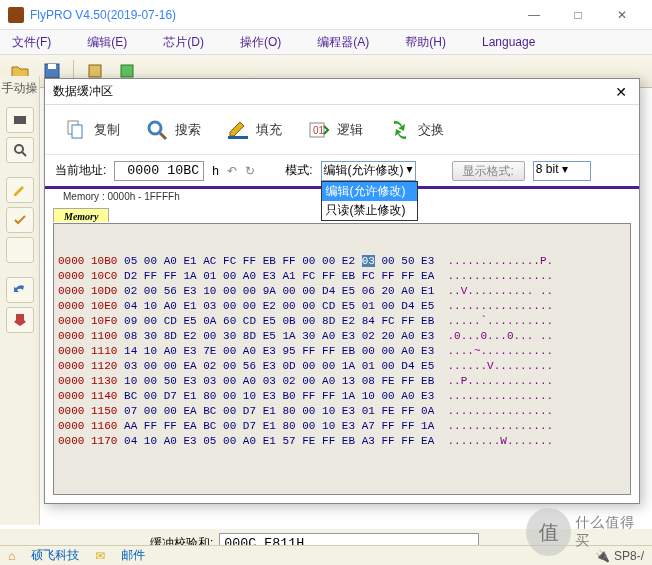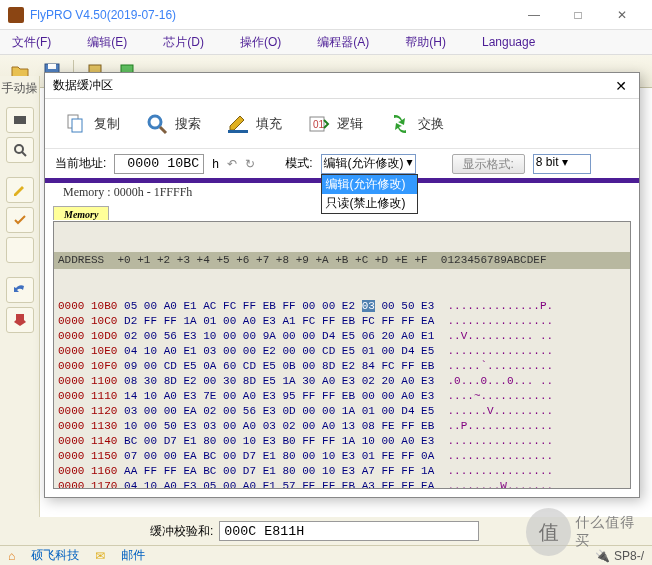--- a/index.html
+++ b/index.html
@@ -11,47 +11,47 @@
 .titlebar .win-btn { width: 44px; height: 28px; display: flex; align-items: center; justify-content: center; color: #666; font-size: 12px; }
 .menubar { height: 24px; display: flex; align-items: center; padding: 0 8px; gap: 28px; color: #4c1d95; background: #f8f8f8; }
 .menubar span { padding: 2px 4px; }
 .main-toolbar { height: 34px; background: linear-gradient(#f8f6ea, #f0eddc); border-top: 1px solid #ddd; border-bottom: 1px solid #c8c4a8; display: flex; align-items: center; padding: 0 6px; gap: 4px; }
 .main-toolbar .tb-btn { width: 28px; height: 28px; border: 1px solid transparent; border-radius: 3px; display:flex; align-items:center; justify-content:center; }
 .main-toolbar .tb-sep { width:1px; height:22px; background:#c8c4a8; margin:0 3px;}
 .left-dock { position: absolute; left: 0; top: 76px; width: 40px; bottom: 40px; background: #f4f2e4; border-right: 1px solid #d8d4b8; display:flex; flex-direction:column; align-items:center; padding-top:4px; gap:4px;}
 .left-dock .dock-label { writing-mode: horizontal-tb; font-size:12px; color:#555; margin-bottom:6px;}
 .left-dock .dock-btn { width:28px; height:26px; border:1px solid #d0ccb0; background:#faf8ec; border-radius:3px; display:flex; align-items:center; justify-content:center;}
 
-.dlg { position: absolute; left: 44px; top: 72px; width: 596px; height: 426px; background: #fff; border: 1px solid #888; box-shadow: 3px 3px 12px rgba(0,0,0,.25); display:flex; flex-direction:column;}
+.dlg { position: absolute; left: 44px; top: 78px; width: 596px; height: 426px; background: #fff; border: 1px solid #888; box-shadow: 3px 3px 12px rgba(0,0,0,.25); display:flex; flex-direction:column;}
 .dlg-title { height: 26px; background: #fff; border-bottom: 1px solid #ddd; display:flex; align-items:center; padding:0 8px;}
 .dlg-title .t { flex:1; font-size:12px; }
 .dlg-title .x { width:20px; text-align:center; font-size:14px; }
 .dlg-toolbar { height: 50px; background: #fff; border-bottom: 1px solid #e4e4e4; display:flex; align-items:center; padding:0 10px; gap:8px;}
 .dlg-toolbar .act { display:flex; align-items:center; gap:5px; padding:4px 8px; font-size:13px; color:#333;}
 .dlg-toolbar .act .ico { width:26px; height:26px; display:flex; align-items:center; justify-content:center;}
-.dlg-row2 { height: 34px; display:flex; align-items:center; padding:0 10px; gap:8px; border-bottom:5px solid #4c1d95; background:#fff;}
+.dlg-row2 { height: 34px; display:flex; align-items:center; padding:0 10px; gap:8px; border-bottom:3px solid #4c1d95; background:#fff;}
 .addr-input { width:90px; height:20px; border:1px solid #999; text-align:right; padding:0 4px; font-family:"Courier New",monospace;}
 .sel { height:20px; border:1px solid #7a9ac8; background:#fff; font-size:12px; padding:0 2px;}
 .mode-sel { width:95px; position:relative;}
 .dropdown { position:absolute; top:19px; left:-1px; width:97px; border:1px solid #333; background:#fff; z-index:10;}
 .dropdown .opt { padding:1px 4px; font-size:12px;}
 .dropdown .opt.sel-hl { background:#3399ff; color:#fff;}
 .btn-gray { padding:1px 10px; height:20px; border:1px solid #aaa; background:linear-gradient(#fafafa,#e4e4e4); border-radius:2px; color:#888; font-size:12px;}
-.mem-label { padding:2px 10px 6px 18px; font-size:12px; color:#333; font-family:Liberation Serif, serif;}
+.mem-label { padding:2px 10px 6px 18px; font-size:10px; color:#333; font-family:Liberation Sans, sans-serif;}
 .mem-tab { display:inline-block; margin-left:8px; padding:2px 10px 0; background:#ffff99; border:1px solid #aaa; border-bottom:none; font-size:10px; font-weight:bold; font-style:italic; font-family:"Times New Roman",serif;}
 .hex-wrap { flex:1; margin:0 8px 8px 8px; border:1px solid #888; background:#eceae0; overflow:hidden;}
 .hex { font-family:"Courier New",monospace; font-size:11px; line-height:15px; white-space:pre;}
 .hex-head { background:#b8b8a0; color:#333; padding:1px 4px;}
 .hex-row { padding:0 4px;}
 .hex-row .addr { color:#a00000;}
 .hex-row .bytes { color:#000080;}
 .hex-row .bytes .hl { background:#5080b0; color:#fff;}
 .hex-row .asc { color:#800080;}
 
-.statusbar-row { position:absolute; left:0; right:0; bottom:20px; height:28px; background:#f4f2e4; display:flex; align-items:center; padding-left:150px; gap:6px;}
+.statusbar-row { position:absolute; left:0; right:0; bottom:8px; height:28px; background:#f4f2e4; display:flex; align-items:center; padding-left:150px; gap:6px;}
 .status-input { width:260px; height:20px; border:1px solid #999; background:#fff; padding:0 4px; font-family:"Courier New",monospace;}
 .bottombar { position:absolute; left:0; right:0; bottom:0; height:20px; background:#f4f2e4; border-top:1px solid #d0ccb0; display:flex; align-items:center; padding:0 8px; gap:16px; color:#0060c0; font-size:12px;}
 .bottombar .right { margin-left:auto; color:#555;}
 .watermark { position:absolute; right:6px; bottom:6px; width:120px; height:54px; opacity:.9; pointer-events:none; font-family:"SimSun"; color:#888; display:flex; align-items:center; justify-content:center;}
 .watermark .wm-circle{ width:48px;height:48px;border-radius:50%;background:rgba(200,200,200,.7);display:flex;align-items:center;justify-content:center;font-size:20px;color:#666;}
 .watermark .wm-text{ font-size:14px; color:#777; margin-left:4px; letter-spacing:1px;}
 svg{display:block}
 </style>
 </head>
 <body>
@@ -208,21 +208,20 @@
       </div>
     </div>
     <span style="width:20px"></span>
     <button class="btn-gray">显示格式:</button>
     <div class="sel" style="width:58px"><span>8 bit</span> <span>▾</span></div>
   </div>
   <div class="mem-label">Memory : 0000h - 1FFFFh</div>
   <div><span class="mem-tab">Memory</span></div>
   <div class="hex-wrap">
     <div class="hex">
-      <div class="hex-head">ADDRESS  +0 +1 +2 +3 +4 +5 +6 +7 +8 +9 +A +B +C +D +E +F  0123456789ABCDEF</div>
       <div id="hex-body"><div class="hex-row"><span class="addr">0000 10B0</span> <span class="bytes">05 00 A0 E1 AC FC FF EB FF 00 00 E2 <span class="hl">03</span> 00 50 E3 </span> <span class="asc">..............P.</span></div><div class="hex-row"><span class="addr">0000 10C0</span> <span class="bytes">D2 FF FF 1A 01 00 A0 E3 A1 FC FF EB FC FF FF EA </span> <span class="asc">................</span></div><div class="hex-row"><span class="addr">0000 10D0</span> <span class="bytes">02 00 56 E3 10 00 00 9A 00 00 D4 E5 06 20 A0 E1 </span> <span class="asc">..V.......... ..</span></div><div class="hex-row"><span class="addr">0000 10E0</span> <span class="bytes">04 10 A0 E1 03 00 00 E2 00 00 CD E5 01 00 D4 E5 </span> <span class="asc">................</span></div><div class="hex-row"><span class="addr">0000 10F0</span> <span class="bytes">09 00 CD E5 0A 60 CD E5 0B 00 8D E2 84 FC FF EB </span> <span class="asc">.....`..........</span></div><div class="hex-row"><span class="addr">0000 1100</span> <span class="bytes">08 30 8D E2 00 30 8D E5 1A 30 A0 E3 02 20 A0 E3 </span> <span class="asc">.0...0...0... ..</span></div><div class="hex-row"><span class="addr">0000 1110</span> <span class="bytes">14 10 A0 E3 7E 00 A0 E3 95 FF FF EB 00 00 A0 E3 </span> <span class="asc">....~...........</span></div><div class="hex-row"><span class="addr">0000 1120</span> <span class="bytes">03 00 00 EA 02 00 56 E3 0D 00 00 1A 01 00 D4 E5 </span> <span class="asc">......V.........</span></div><div class="hex-row"><span class="addr">0000 1130</span> <span class="bytes">10 00 50 E3 03 00 A0 03 02 00 A0 13 08 FE FF EB </span> <span class="asc">..P.............</span></div><div class="hex-row"><span class="addr">0000 1140</span> <span class="bytes">BC 00 D7 E1 80 00 10 E3 B0 FF FF 1A 10 00 A0 E3 </span> <span class="asc">................</span></div><div class="hex-row"><span class="addr">0000 1150</span> <span class="bytes">07 00 00 EA BC 00 D7 E1 80 00 10 E3 01 FE FF 0A </span> <span class="asc">................</span></div><div class="hex-row"><span class="addr">0000 1160</span> <span class="bytes">AA FF FF EA BC 00 D7 E1 80 00 10 E3 A7 FF FF 1A </span> <span class="asc">................</span></div><div class="hex-row"><span class="addr">0000 1170</span> <span class="bytes">04 10 A0 E3 05 00 A0 E1 57 FE FF EB A3 FF FF EA </span> <span class="asc">........W.......</span></div></div>
     </div>
   </div>
 </div>
 
 <div class="statusbar-row">
   <span>缓冲校验和:</span>
   <input class="status-input" value="000C E811H" style="">
 </div>
 

